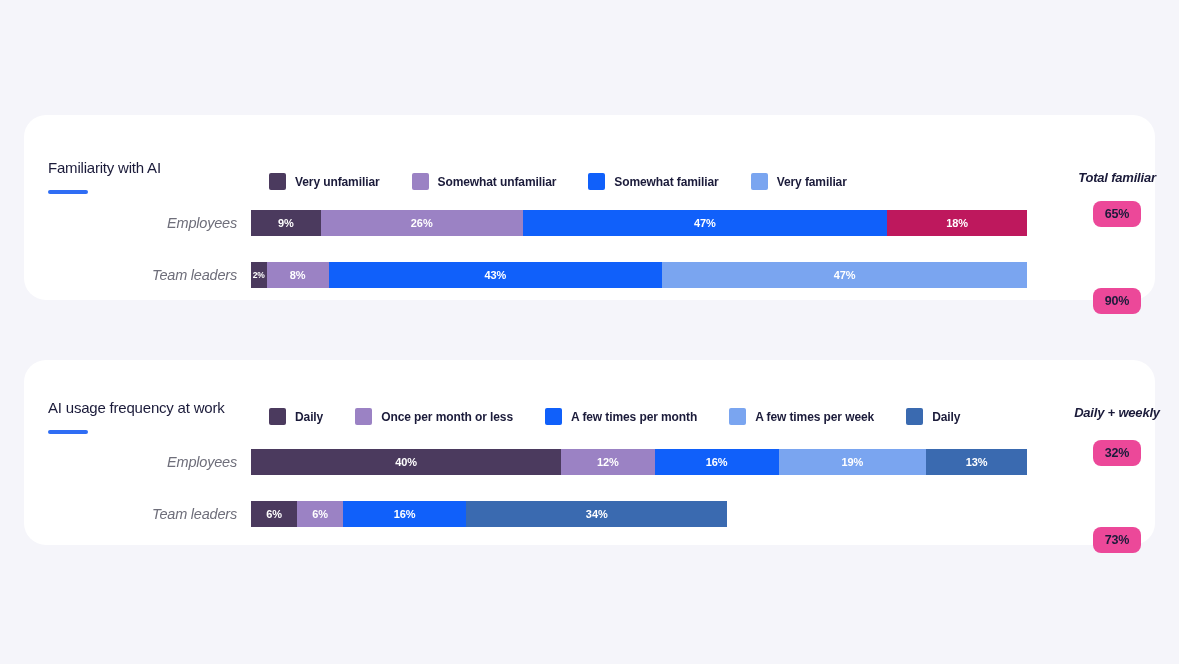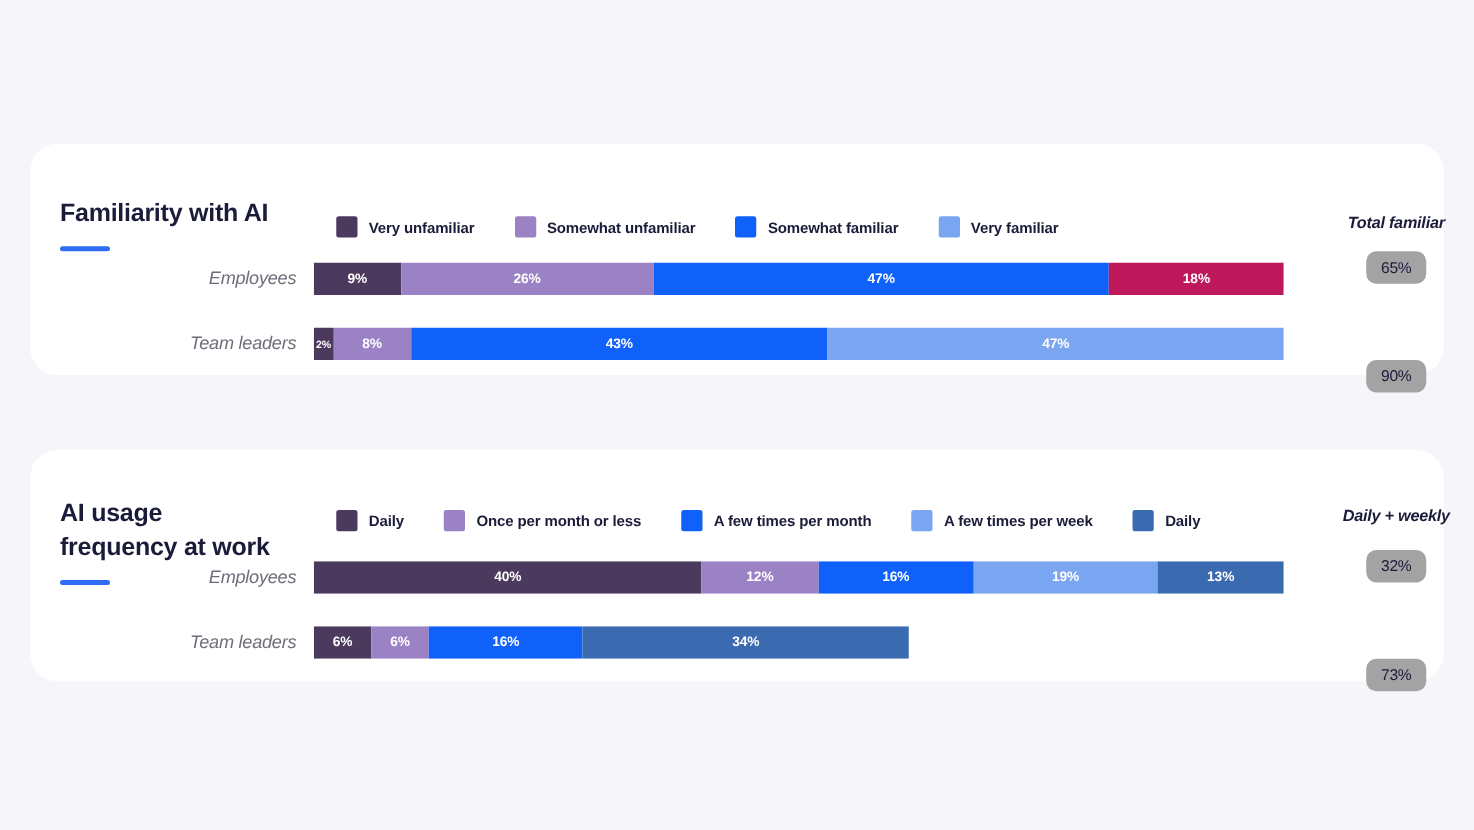--- a/index.html
+++ b/index.html
@@ -33,22 +33,22 @@
   
   .title-block {
     position: absolute;
     left: 24px;
     width: 180px;
   }
   #card-familiarity .title-block { top: 43px; }
   #card-usage .title-block { top: 38px; }
 
   .chart-title {
-    font-size: 20px;
-    font-weight: bold;
+    font-size: 15px;
+    font-weight: normal;
     line-height: 1.35;
     color: #1b1b3a;
     letter-spacing: -0.2px;
   }
 
   .title-accent {
     margin-top: 12px;
     width: 40px;
     height: 4px;
     border-radius: 2px;
@@ -160,23 +160,23 @@
     justify-content: center;
   }
   .total-badge {
     display: inline-flex;
     align-items: center;
     justify-content: center;
     min-width: 48px;
     height: 26px;
     padding: 0 12px;
     border-radius: 8px;
-    background: #a3a3a3;
+    background: #ec4899;
     font-size: 12.5px;
-    font-weight: normal;
+    font-weight: bold;
     color: #1b1b3a;
     letter-spacing: -0.2px;
   }
 </style>
 </head>
 <body>
 
 <div class="page">
 
   <div class="card" id="card-familiarity">

